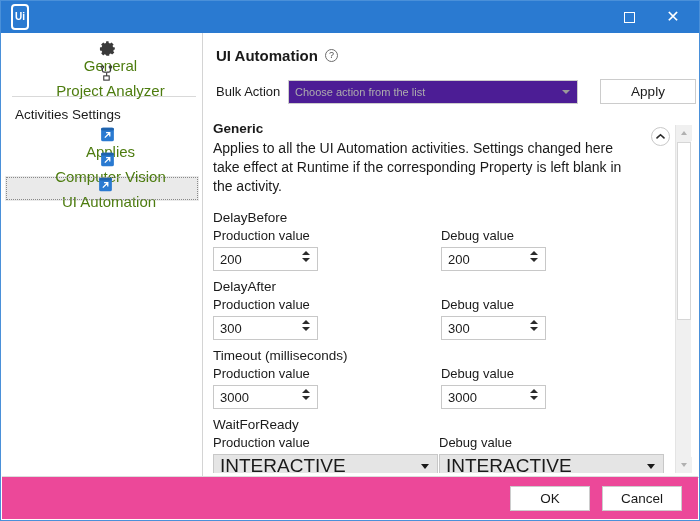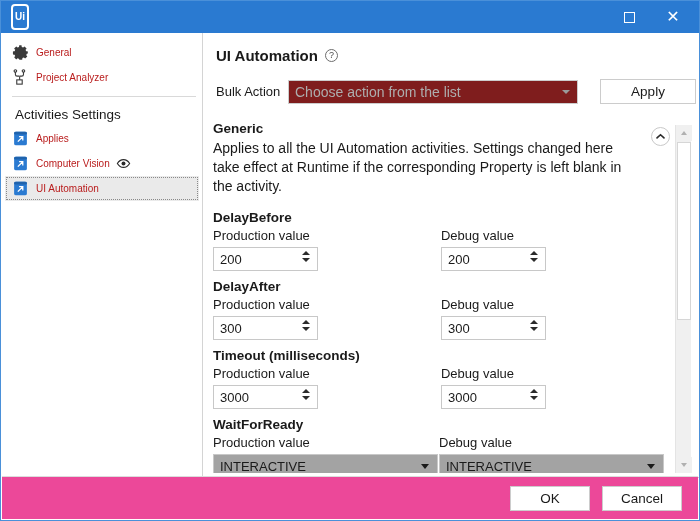--- a/index.html
+++ b/index.html
@@ -64,23 +64,24 @@
     position: absolute; left: 1px; top: 32px;
     width: 201px; height: 445px;
     background: #ffffff;
     border-right: 1px solid #d4d4d4;
     padding-top: 7px;
   }
   .nav-item {
     display: flex; align-items: center;
     height: 25px;
     padding-left: 10px;
-    font-size: 10px;
-    color: #b91c1c;
+    font-size: 15px;
+    color: #4d7c0f;
     cursor: default;
+    flex-direction: column;
   }
   .nav-item.selected {
     background: #eaeaea;
     outline: 1px dotted #8a8a8a;
     outline-offset: -2px;
     margin: 0 3px 0 3px;
     padding-left: 7px;
   }
   .nav-label { margin-left: 7px; }
   .nav-sep {
@@ -113,24 +114,24 @@
   }
 
   #bulk-row {
     display: flex; align-items: center;
     margin-top: 15px;
   }
   #bulk-label { font-size: 13px; color: #1a1a1a; width: 72px; }
   #bulk-select {
     width: 290px; height: 24px;
     border: 1px solid #cdcdcd;
-    background: #7f1d1d;
+    background: #4c1d95;
     display: flex; align-items: center;
     padding: 0 6px;
-    font-size: 14px; color: #adadad;
+    font-size: 11px; color: #adadad;
     position: relative;
   }
   #bulk-select .caret {
     position: absolute; right: 7px; top: 50%;
     margin-top: -2px;
     width: 0; height: 0;
     border-left: 4px solid transparent;
     border-right: 4px solid transparent;
     border-top: 4px solid #9a9a9a;
   }
@@ -157,21 +158,21 @@
   .section-head {
     font-size: 13.5px; font-weight: bold; color: #1a1a1a;
     margin: 0 0 3px 0;
   }
   .section-desc {
     font-size: 14px; color: #1a1a1a; line-height: 19px;
     width: 426px; margin-bottom: 14px;
   }
   .field-block { margin-bottom: 8px; }
   .field-title {
-    font-size: 13.5px; font-weight: bold; color: #1a1a1a;
+    font-size: 13.5px; font-weight: normal; color: #1a1a1a;
     margin-bottom: 3px;
   }
   .field-cols { display: flex; }
   .field-col { width: 230px; }
   .field-col.second { width: 225px; }
   .sub-label {
     font-size: 13px; color: #1a1a1a;
     margin-bottom: 4px;
   }
   .spin {
@@ -193,24 +194,24 @@
     border-bottom: 4px solid #2b2b2b;
   }
   .tri-down {
     width: 0; height: 0;
     border-left: 4px solid transparent;
     border-right: 4px solid transparent;
     border-top: 4px solid #2b2b2b;
   }
   .ddl {
     width: 225px; height: 24px;
-    border: 1px solid #c8c8c8; background: #a3a3a3;
+    border: 1px solid #c8c8c8; background: #e5e5e5;
     display: flex; align-items: center;
     padding-left: 6px;
-    font-size: 13px; color: #1a1a1a;
+    font-size: 19px; color: #1a1a1a;
     position: relative;
   }
   .ddl .caret {
     position: absolute; right: 8px; top: 50%; margin-top: -2px;
     width: 0; height: 0;
     border-left: 4.5px solid transparent;
     border-right: 4.5px solid transparent;
     border-top: 5px solid #1a1a1a;
   }
 

